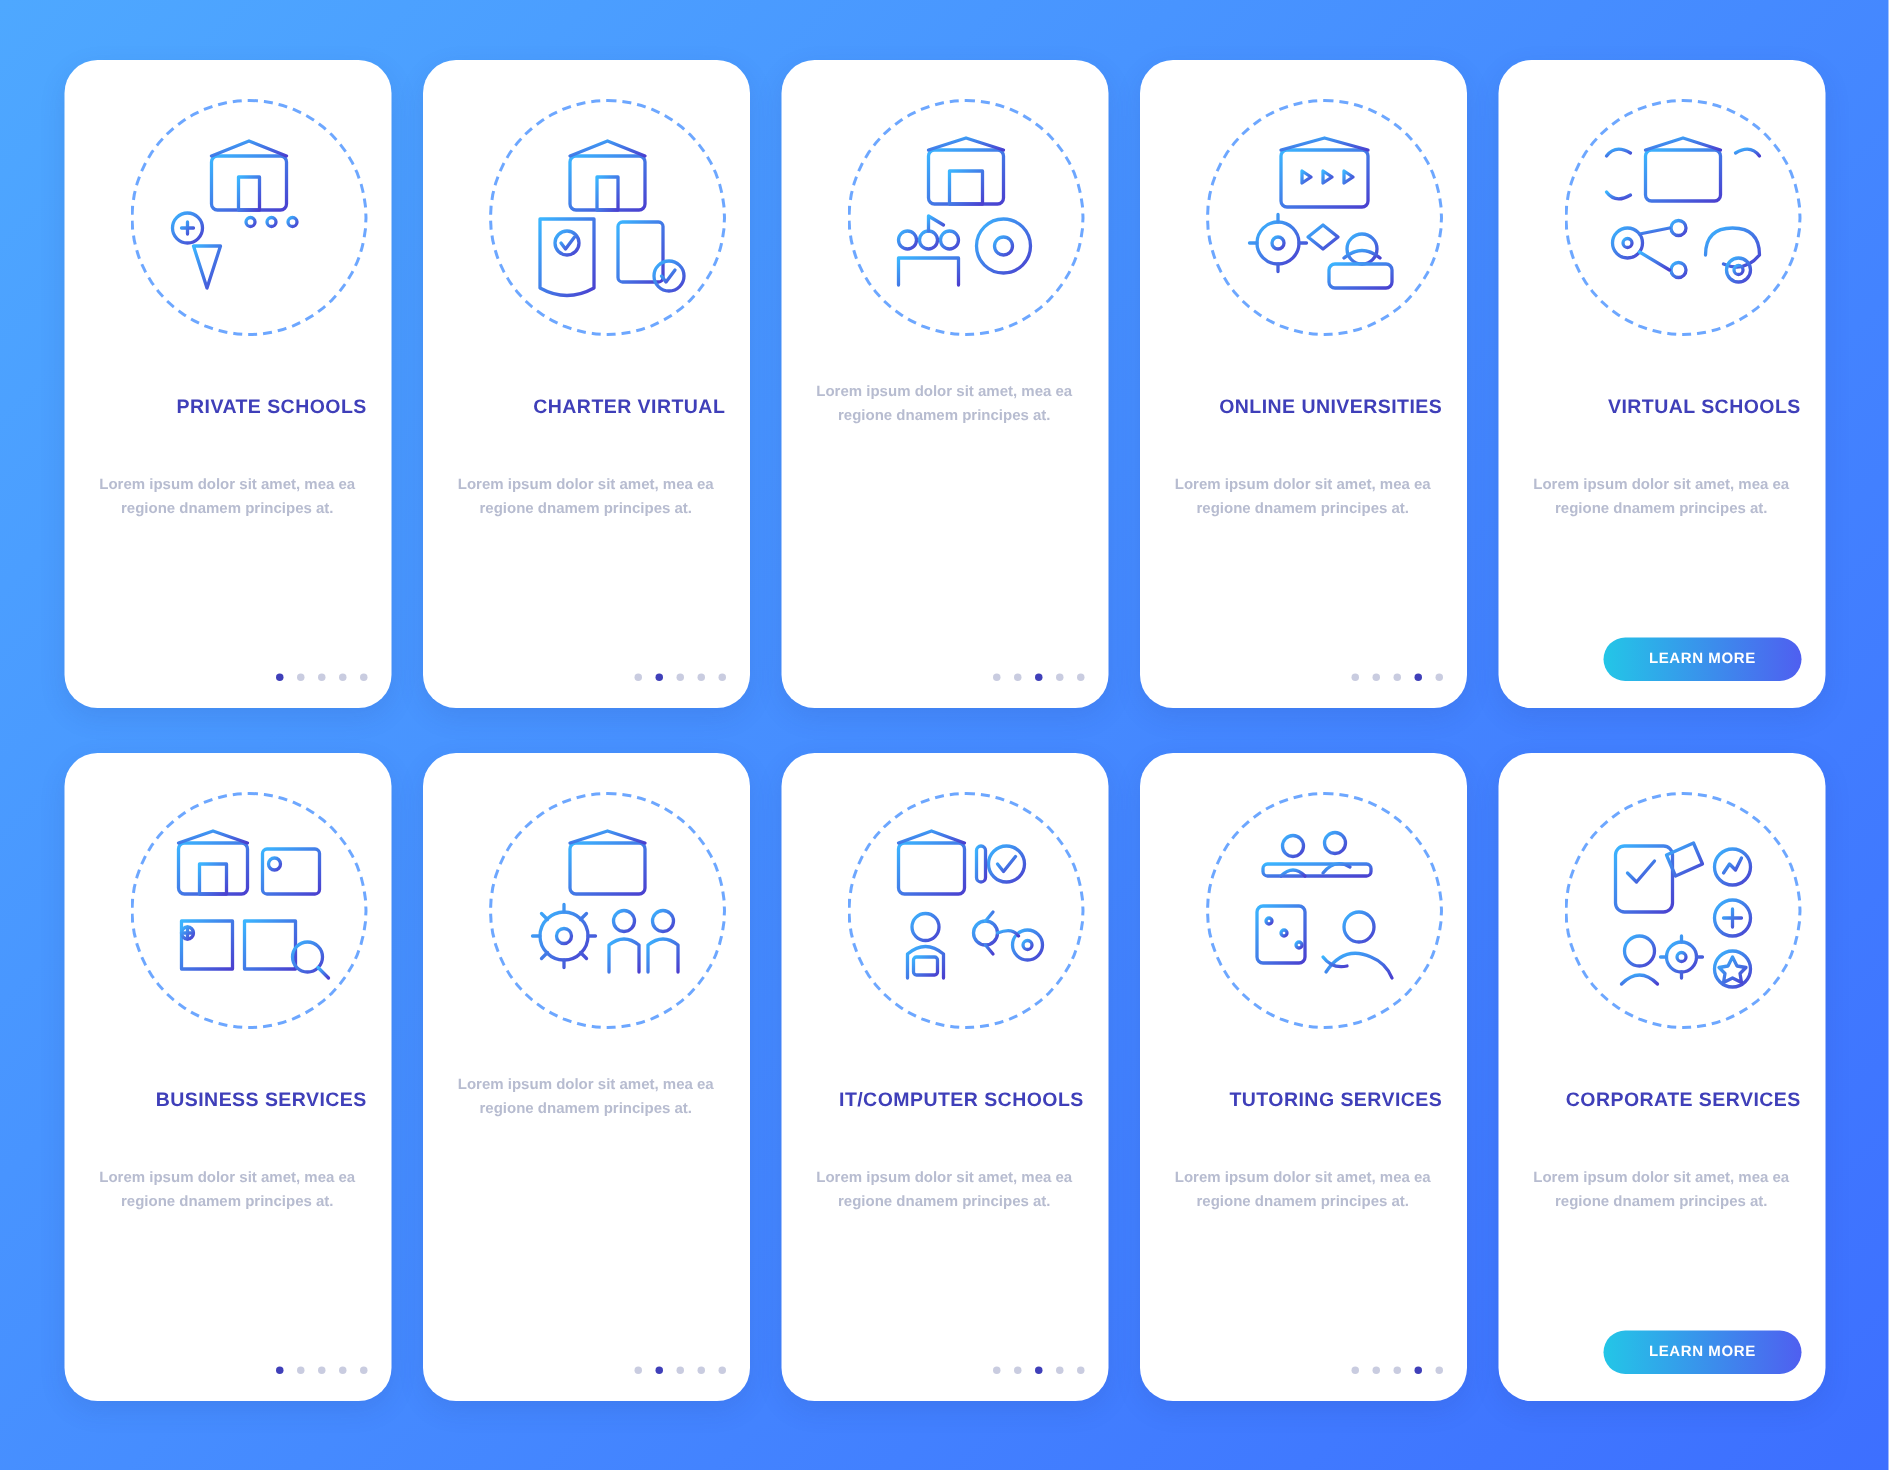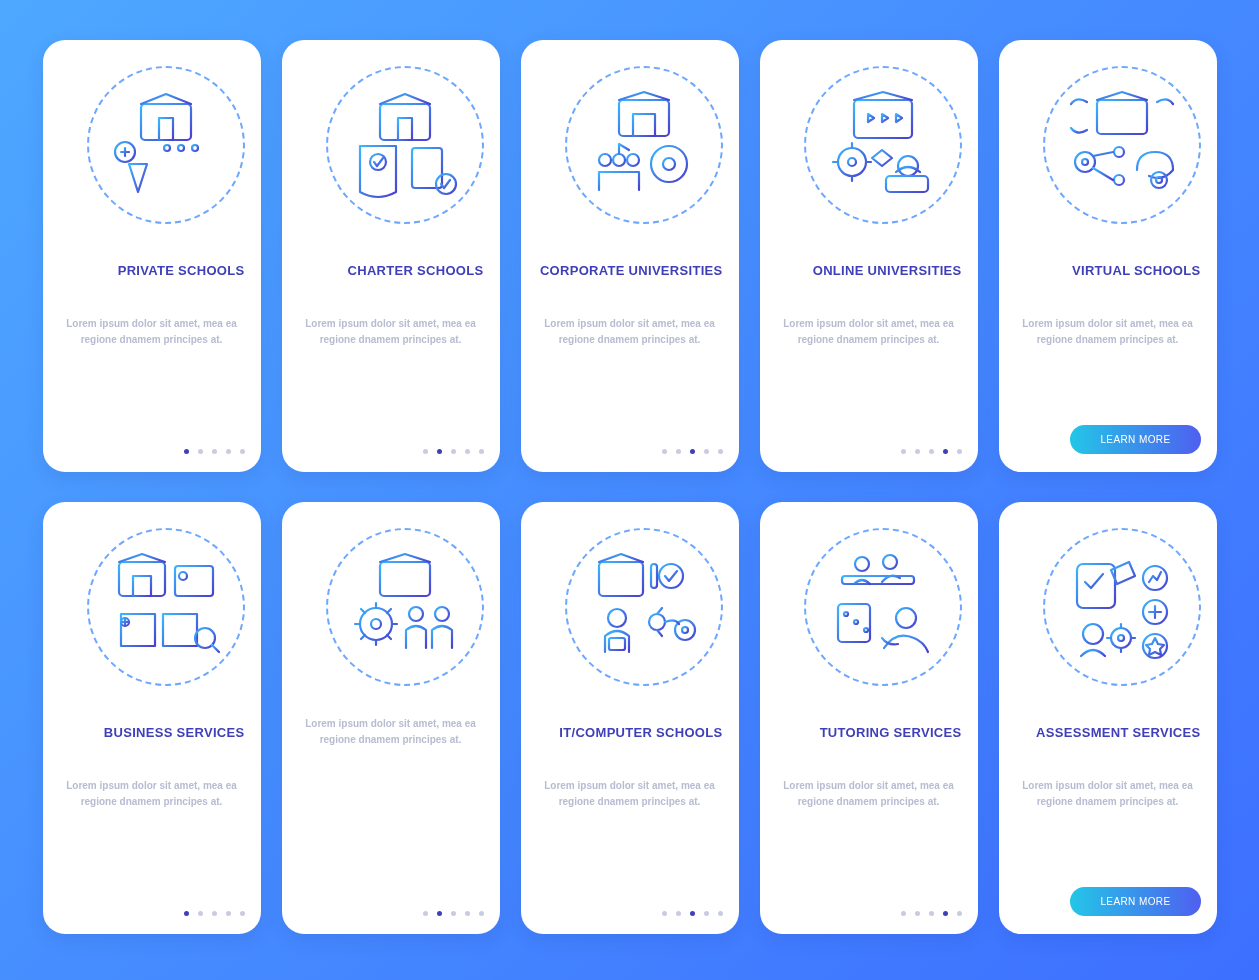--- a/index.html
+++ b/index.html
@@ -70,21 +70,21 @@
     width: 5px; height: 5px; border-radius: 50%;
     background: #c9cce0;
   }
   .dot.active { background: #3f3fb9; }
   .learn-btn {
     margin-top: auto;
     border: none;
     cursor: pointer;
     color: #fff;
     font-size: 10px;
-    font-weight: 400;
+    font-weight: 700;
     letter-spacing: .4px;
     padding: 9px 30px;
     border-radius: 16px;
     background: linear-gradient(90deg, #23c6e7 0%, #4f5ff0 100%);
   }
   
   .ic path, .ic rect, .ic circle, .ic line, .ic polyline, .ic polygon {
     fill: none;
     stroke-width: 2.2;
     stroke-linecap: round;
@@ -139,21 +139,21 @@
           <rect x="52" y="28" width="14" height="22"></rect>
           <path d="M14 56 h36 v46 q-18 10 -36 0 z"></path>
           <circle cx="32" cy="72" r="8"></circle>
           <path d="M28 72 l3 4 l6 -8"></path>
           <rect x="66" y="58" width="30" height="40" rx="3"></rect>
           <line x1="82" y1="58" x2="82" y2="98"></line>
           <circle cx="100" cy="94" r="10"></circle>
           <path d="M95 94 l3 4 l6 -8"></path>
         </svg>
       </div>
-      <div class="card-title">CHARTER SCHOOLS</div>
+      <div class="card-title">CHARTER VIRTUAL</div>
       <div class="card-desc">Lorem ipsum dolor sit amet, mea ea regione dnamem principes at.</div>
       <div class="dots">
         <span class="dot"></span>
         <span class="dot active"></span>
         <span class="dot"></span>
         <span class="dot"></span>
         <span class="dot"></span>
       </div>
     </div>
     <div class="phone">
@@ -168,21 +168,20 @@
           <line x1="84" y1="92" x2="84" y2="98"></line>
           <line x1="66" y1="74" x2="60" y2="74"></line>
           <line x1="102" y1="74" x2="108" y2="74"></line>
           <circle cx="20" cy="70" r="6"></circle>
           <circle cx="34" cy="70" r="6"></circle>
           <circle cx="48" cy="70" r="6"></circle>
           <path d="M14 100 v-18 h40 v18"></path>
           <path d="M34 64 l0 -10 l10 6"></path>
         </svg>
       </div>
-      <div class="card-title">CORPORATE UNIVERSITIES</div>
       <div class="card-desc">Lorem ipsum dolor sit amet, mea ea regione dnamem principes at.</div>
       <div class="dots">
         <span class="dot"></span>
         <span class="dot"></span>
         <span class="dot active"></span>
         <span class="dot"></span>
         <span class="dot"></span>
       </div>
     </div>
     <div class="phone">
@@ -364,17 +363,17 @@
           <path d="M92 54 v12 M86 60 h12"></path>
           <circle cx="92" cy="94" r="12"></circle>
           <path d="M92 86 l3 6 l6 1 l-4 4 l1 6 l-6 -3 l-6 3 l1 -6 l-4 -4 l6 -1 z"></path>
           <circle cx="30" cy="82" r="10"></circle>
           <path d="M18 104 q12 -12 24 0"></path>
           <circle cx="58" cy="86" r="10"></circle>
           <circle cx="58" cy="86" r="3"></circle>
           <path d="M58 76 v-4 M58 96 v4 M48 86 h-4 M68 86 h4"></path>
         </svg>
       </div>
-      <div class="card-title">ASSESSMENT SERVICES</div>
+      <div class="card-title">CORPORATE SERVICES</div>
       <div class="card-desc">Lorem ipsum dolor sit amet, mea ea regione dnamem principes at.</div>
       <button class="learn-btn">LEARN MORE</button>
     </div>
   </div>
 
 </body></html>

